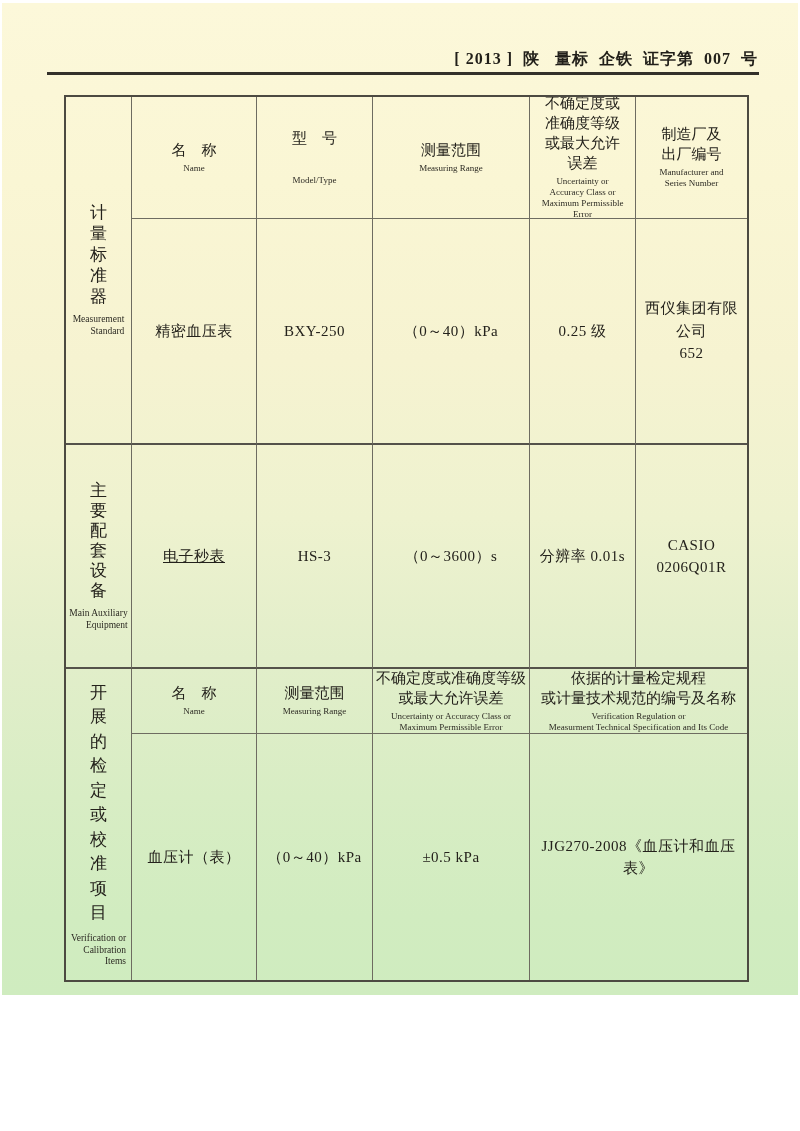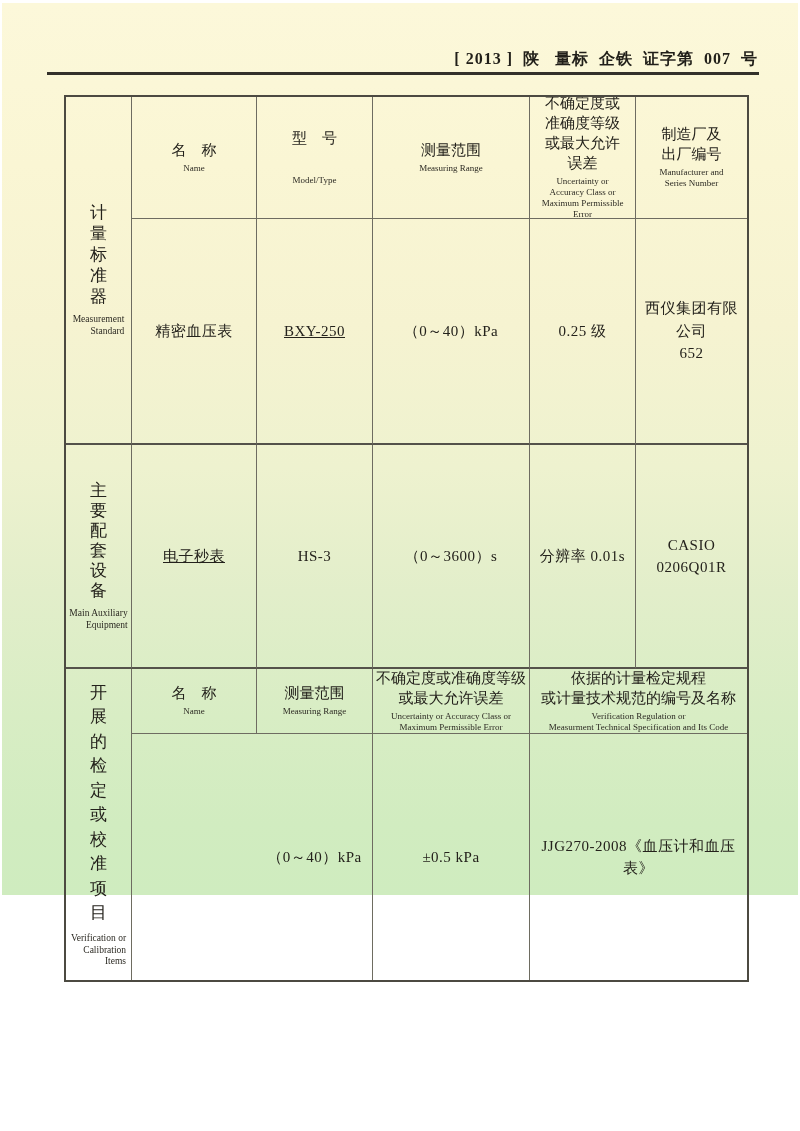--- a/index.html
+++ b/index.html
@@ -2,21 +2,21 @@
 <html><head>
 <meta charset="utf-8">
 <style>
   html,body{margin:0;padding:0;}
   body{
     width:800px;height:1131px;position:relative;background:#ffffff;
     font-family:"Liberation Serif","DejaVu Serif",serif;
     color:#24221c;
   }
   .page{
-    position:absolute;left:2px;top:3px;width:796px;height:892px;
+    position:absolute;left:2px;top:3px;width:796px;height:992px;
     background:linear-gradient(180deg,
       #fcf8da 0%, #faf6d4 18%, #f6f3d1 36%, #eef2cf 52%,
       #e2eeca 66%, #d8edc4 80%, #d1ecc0 92%, #cfecbf 100%);
   }
   .cert-no{
     position:absolute;top:46px;right:40px;
     font-size:16px;font-weight:bold;letter-spacing:1px;
     white-space:pre;color:#211f19;
   }
   .title-rule{
@@ -93,21 +93,21 @@
     <div class="cell last-col" style="grid-row:1;grid-column:6;">
       <div class="cn">制造厂及
 出厂编号</div>
       <div class="en">Manufacturer and
 Series Number</div>
     </div>
 
     <div class="cell bb2" style="grid-row:2;grid-column:2;">
       <div class="data">精密血压表</div>
     </div>
-    <div class="cell bb2" style="grid-row:2;grid-column:3;text-decoration:underline;">
+    <div class="cell bb2" style="grid-row:2;grid-column:3;">
       <div class="data">BXY-250</div>
     </div>
     <div class="cell bb2" style="grid-row:2;grid-column:4;">
       <div class="data">（0～40）kPa</div>
     </div>
     <div class="cell bb2" style="grid-row:2;grid-column:5;">
       <div class="data">0.25 级</div>
     </div>
     <div class="cell bb2 last-col" style="grid-row:2;grid-column:6;">
       <div class="data">西仪集团有限
@@ -172,20 +172,23 @@
       <div class="en">Uncertainty or Accuracy Class or
 Maximum Permissible Error</div>
     </div>
     <div class="cell last-col" style="grid-row:4;grid-column:5/7;">
       <div class="cn">依据的计量检定规程
 或计量技术规范的编号及名称</div>
       <div class="en">Verification Regulation or
 Measurment Technical Specification and Its Code</div>
     </div>
 
+    <div class="cell no-bb" style="grid-row:5;grid-column:2;">
+      <div class="data">血压计（表）</div>
+    </div>
     <div class="cell no-bb" style="grid-row:5;grid-column:3;">
       <div class="data">（0～40）kPa</div>
     </div>
     <div class="cell no-bb" style="grid-row:5;grid-column:4;">
       <div class="data">±0.5 kPa</div>
     </div>
     <div class="cell no-bb last-col" style="grid-row:5;grid-column:5/7;">
       <div class="data">JJG270-2008《血压计和血压表》</div>
     </div>
 

